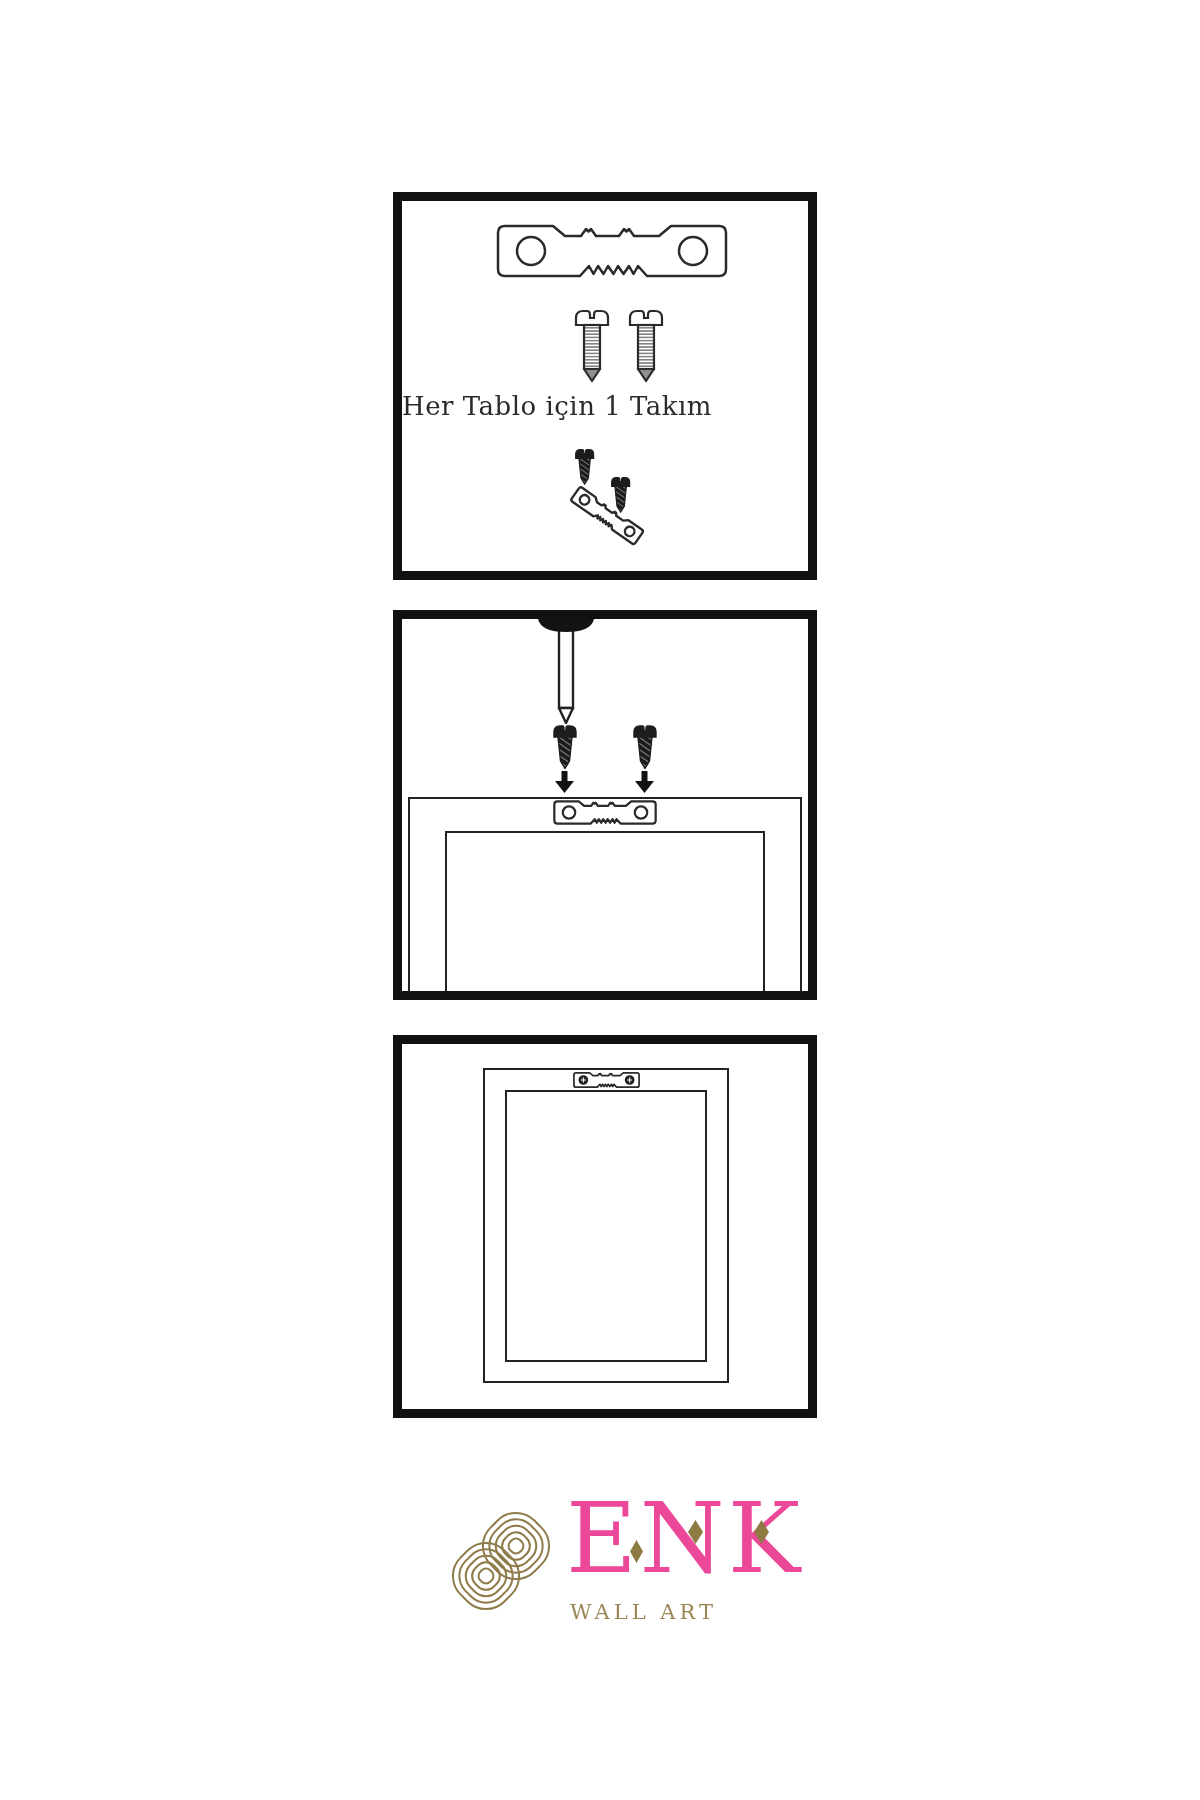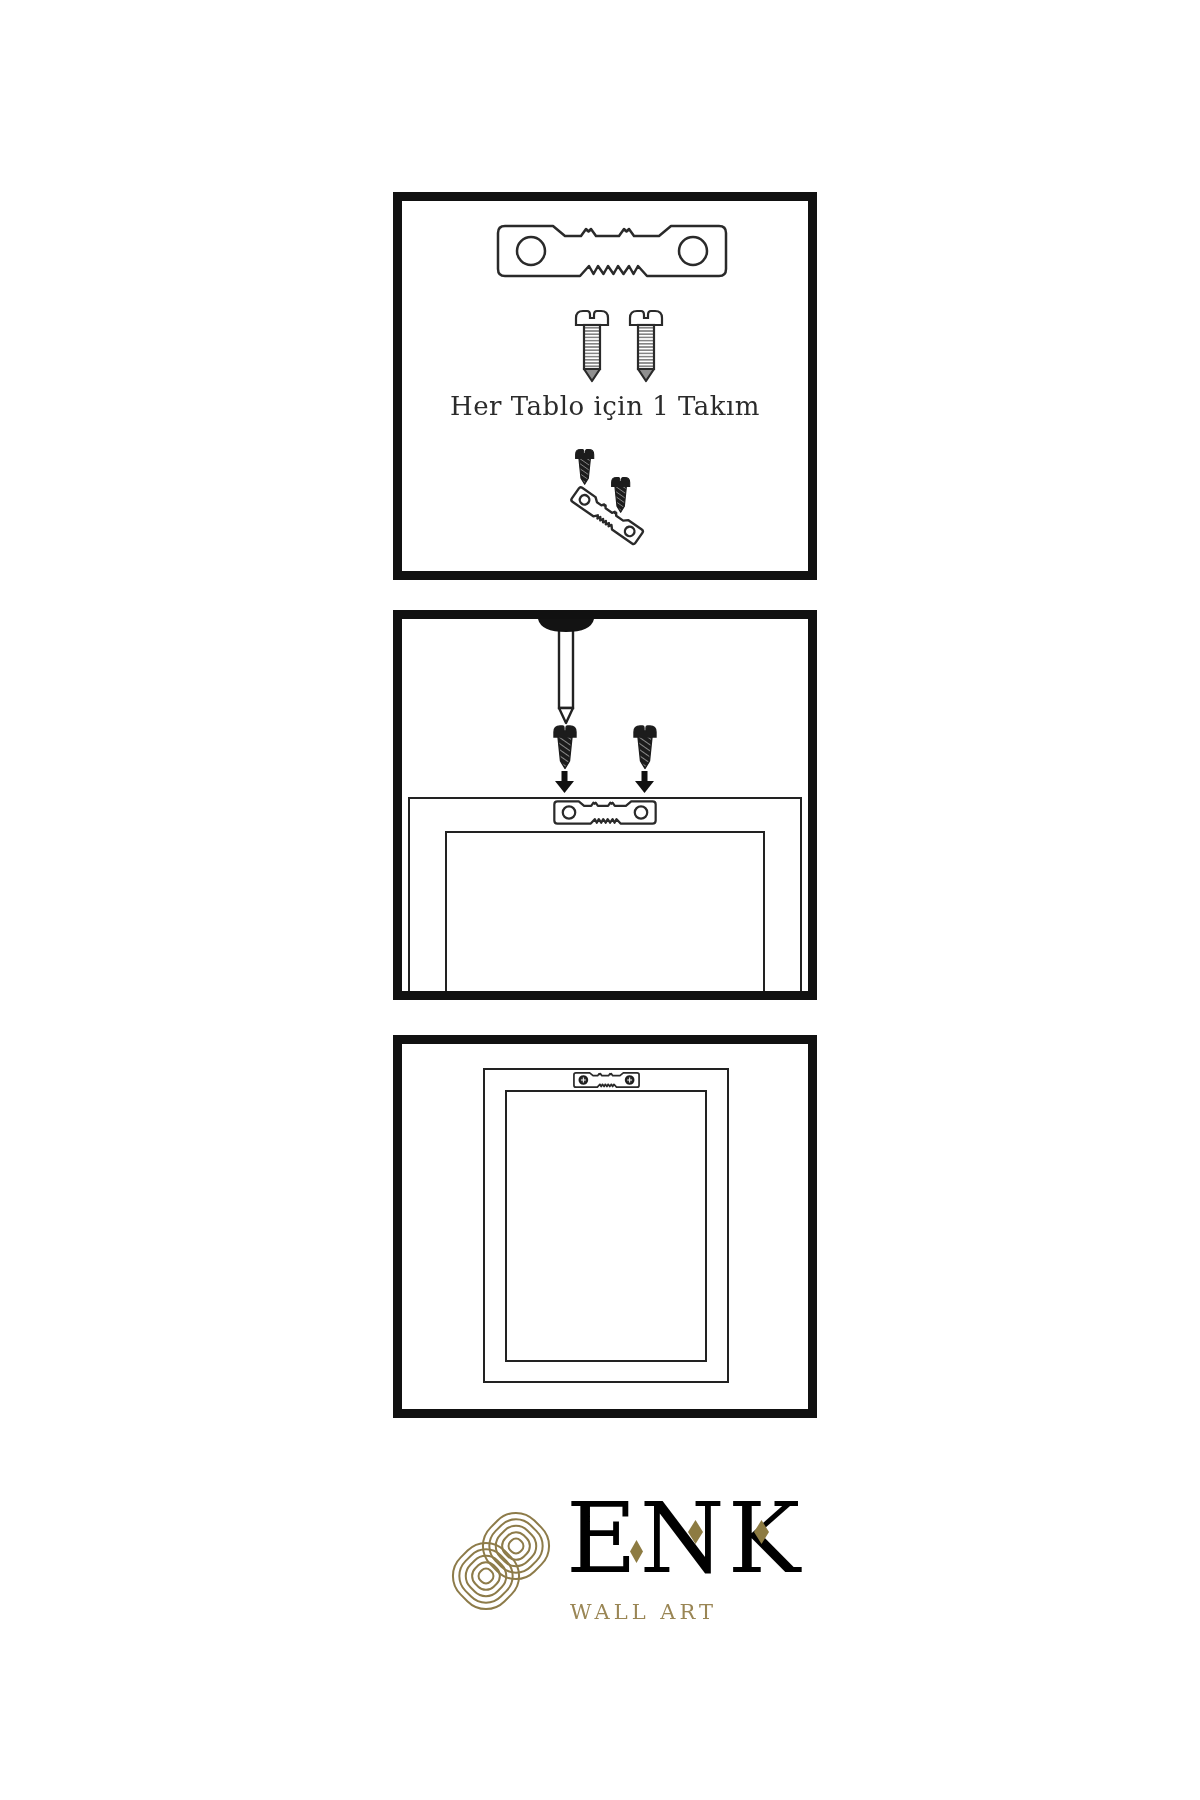--- a/index.html
+++ b/index.html
@@ -5,27 +5,27 @@
   html,body{margin:0;padding:0;background:#fff;}
   .sheet{position:relative;width:1200px;height:1800px;background:#ffffff;overflow:hidden;
          font-family:"DejaVu Serif",serif;}
   .panel{position:absolute;left:393px;width:424px;background:#fff;
          border:9px solid #111;box-sizing:border-box;overflow:hidden;}
   .panel-1{top:192px;height:388px;}
   .panel-2{top:610px;height:390px;}
   .panel-3{top:1035px;height:383px;}
   .abs{position:absolute;}
   svg{display:block;overflow:visible;}
-  .caption{position:absolute;left:0;right:0;top:190px;text-align:center;
+  .caption{position:absolute;left:0;right:0;top:190px;text-align:left;
            font-size:26px;letter-spacing:.5px;color:#2b2b2b;white-space:nowrap;}
   .frame{position:absolute;background:#fff;border:2.5px solid #222;box-sizing:border-box;}
   
   .brand{position:absolute;left:430px;top:1490px;width:380px;height:170px;}
   .brand-name{position:absolute;left:136px;top:0;font-size:97px;line-height:1;
-              letter-spacing:3px;color:#000000;white-space:nowrap;}
+              letter-spacing:3px;color:#ec4899;white-space:nowrap;}
   .brand-sub{position:absolute;left:140px;top:110px;font-size:21px;letter-spacing:4px;
              color:#9a8655;white-space:nowrap;}
   .dia{position:absolute;background:#8d7b42;
        clip-path:polygon(50% 0,100% 50%,50% 100%,0 50%);}
 </style>
 </head>
 <body>
 
 <svg width="0" height="0" style="position:absolute" aria-hidden="true">
   <defs>

